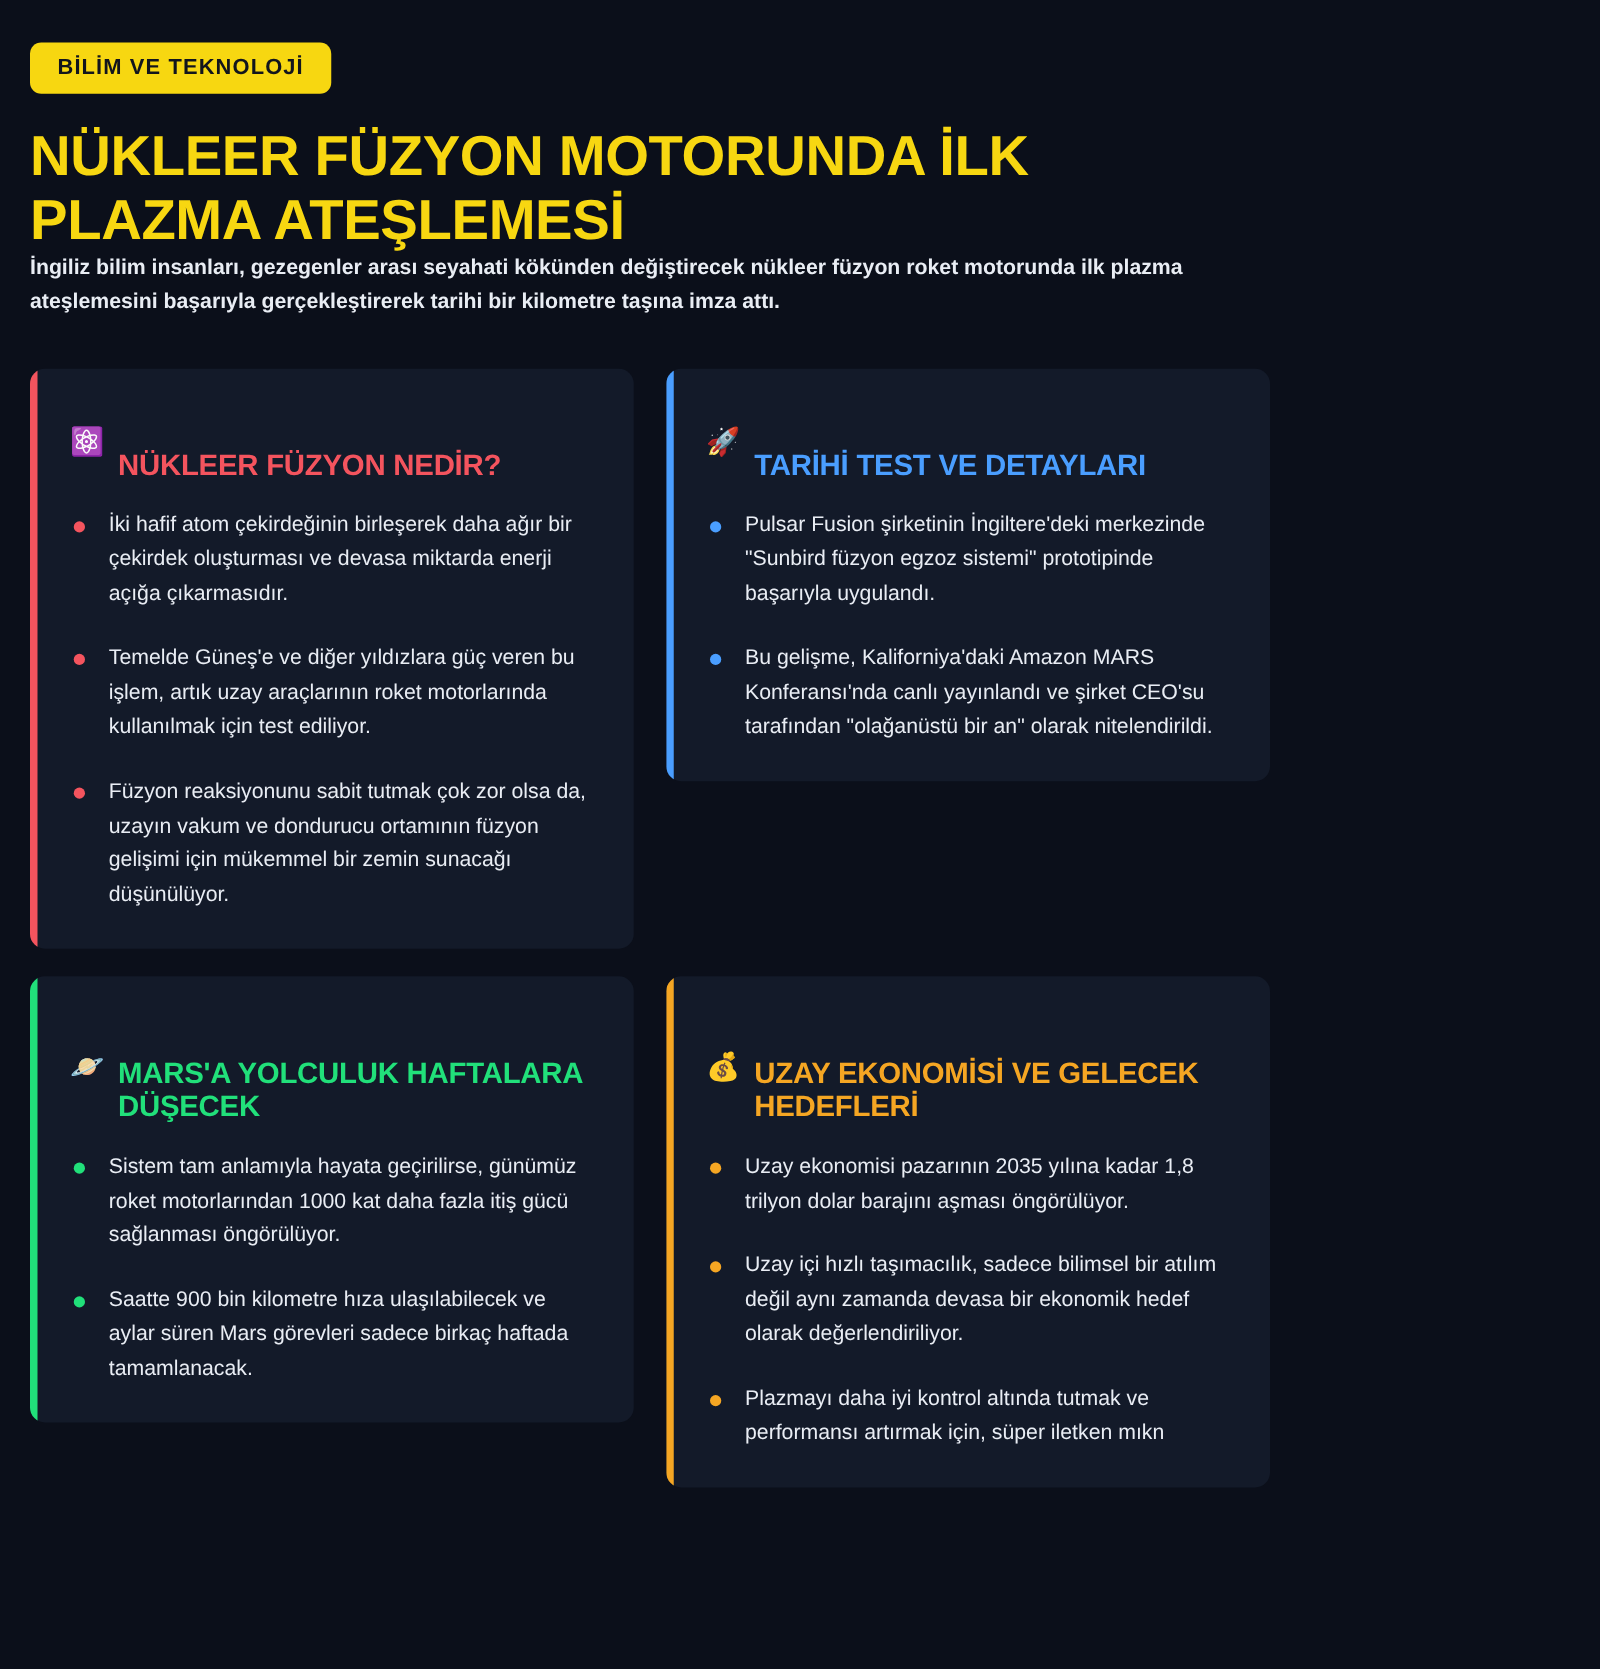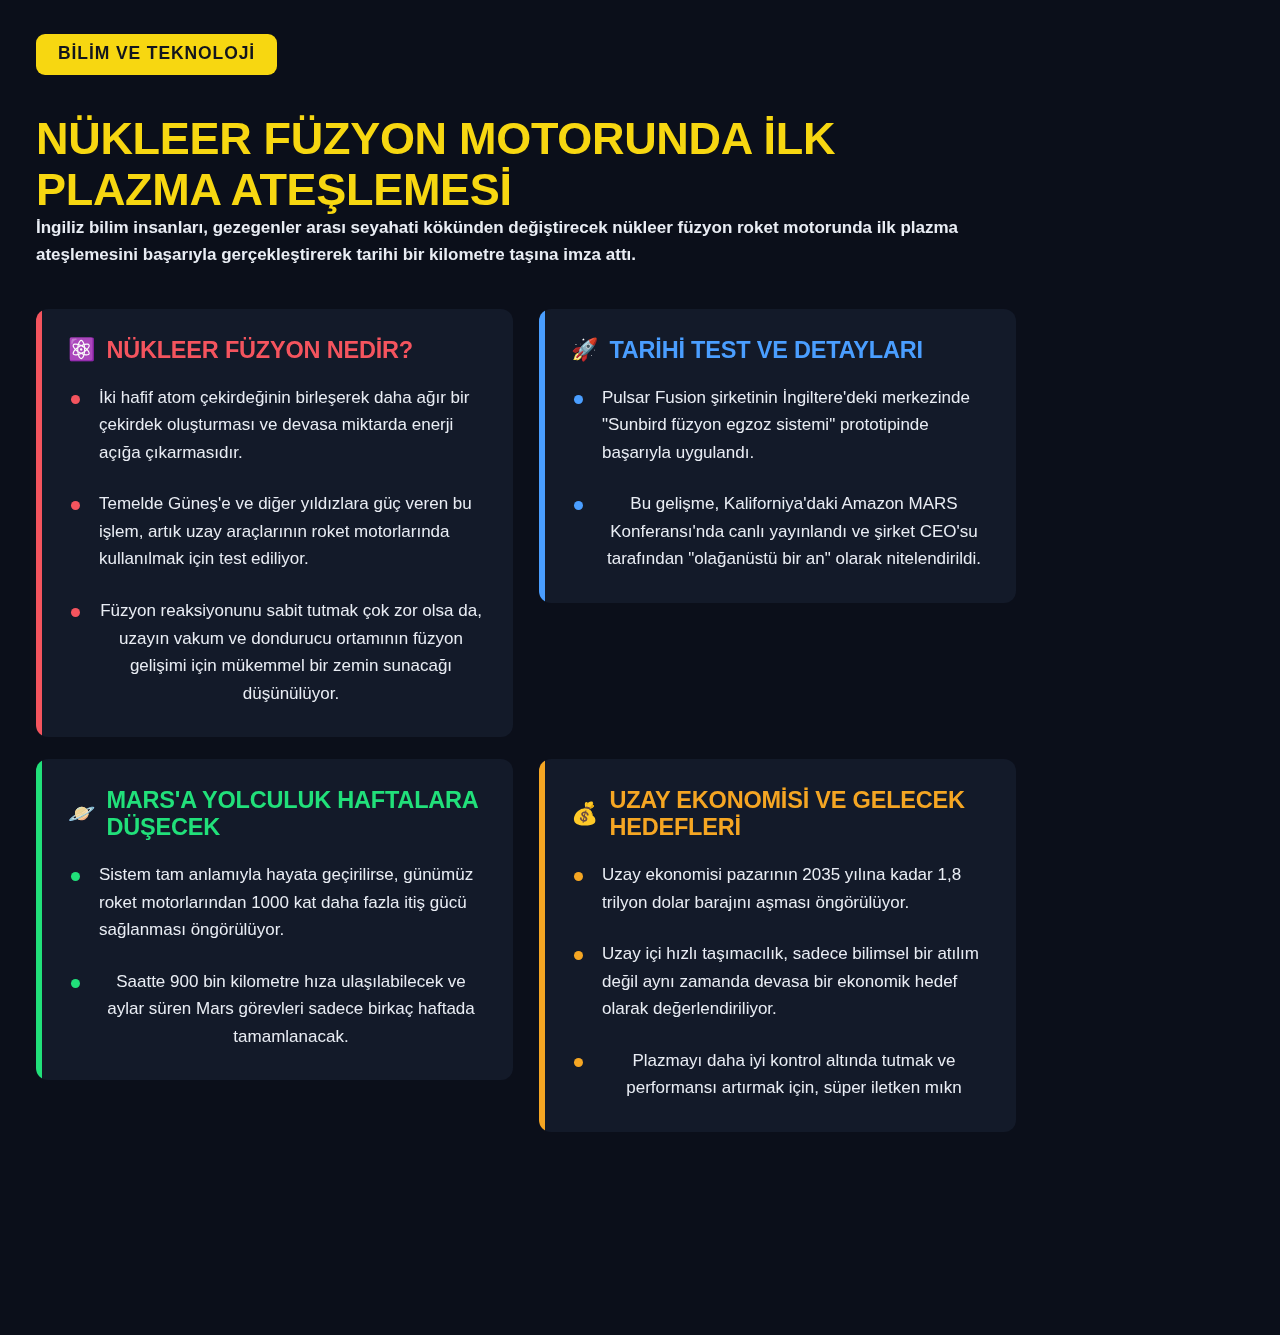--- a/index.html
+++ b/index.html
@@ -10,41 +10,41 @@
     height: 1335px;
     background: #0b0f1a;
     font-family: "Liberation Sans", "DejaVu Sans", sans-serif;
     -webkit-font-smoothing: antialiased;
   }
 
   .page {
     width: 1052px;
     height: 1335px;
     background: #0b0f1a;
-    padding: 34px 36px 0 36px;
+    padding: 34px 36px 0 24px;
     position: relative;
     overflow: hidden;
   }
 
   
   .badge {
     display: inline-block;
     background: #f7d711;
     color: #12151d;
     font-size: 17.5px;
     font-weight: 700;
     letter-spacing: 0.9px;
     padding: 11px 22px 12px 22px;
     border-radius: 9px;
     line-height: 1;
     text-transform: uppercase;
   }
 
   .headline {
-    margin-top: 38px;
+    margin-top: 24px;
     color: #f7d711;
     font-size: 45px;
     line-height: 1.14;
     font-weight: 700;
     letter-spacing: -0.3px;
     text-transform: uppercase;
     max-width: 1060px;
   }
 
   .lede {
@@ -95,34 +95,35 @@
     flex: 0 0 auto;
   }
 
   .card-title {
     color: var(--accent);
     font-size: 23.5px;
     font-weight: 700;
     letter-spacing: -0.2px;
     line-height: 1.15;
     text-transform: uppercase;
+    margin-top: 36px;
   }
 
   .bullets { list-style: none; }
 
   .bullets li {
     position: relative;
     padding-left: 31px;
     color: #e9edf4;
     font-size: 17px;
     line-height: 1.62;
     margin-bottom: 24px;
   }
 
-  .bullets li:last-child { margin-bottom: 0; text-align: center; }
+  .bullets li:last-child { margin-bottom: 0; }
 
   .bullets li::before {
     content: "";
     position: absolute;
     left: 3px;
     top: 11px;
     width: 9px;
     height: 9px;
     border-radius: 50%;
     background: var(--accent);

